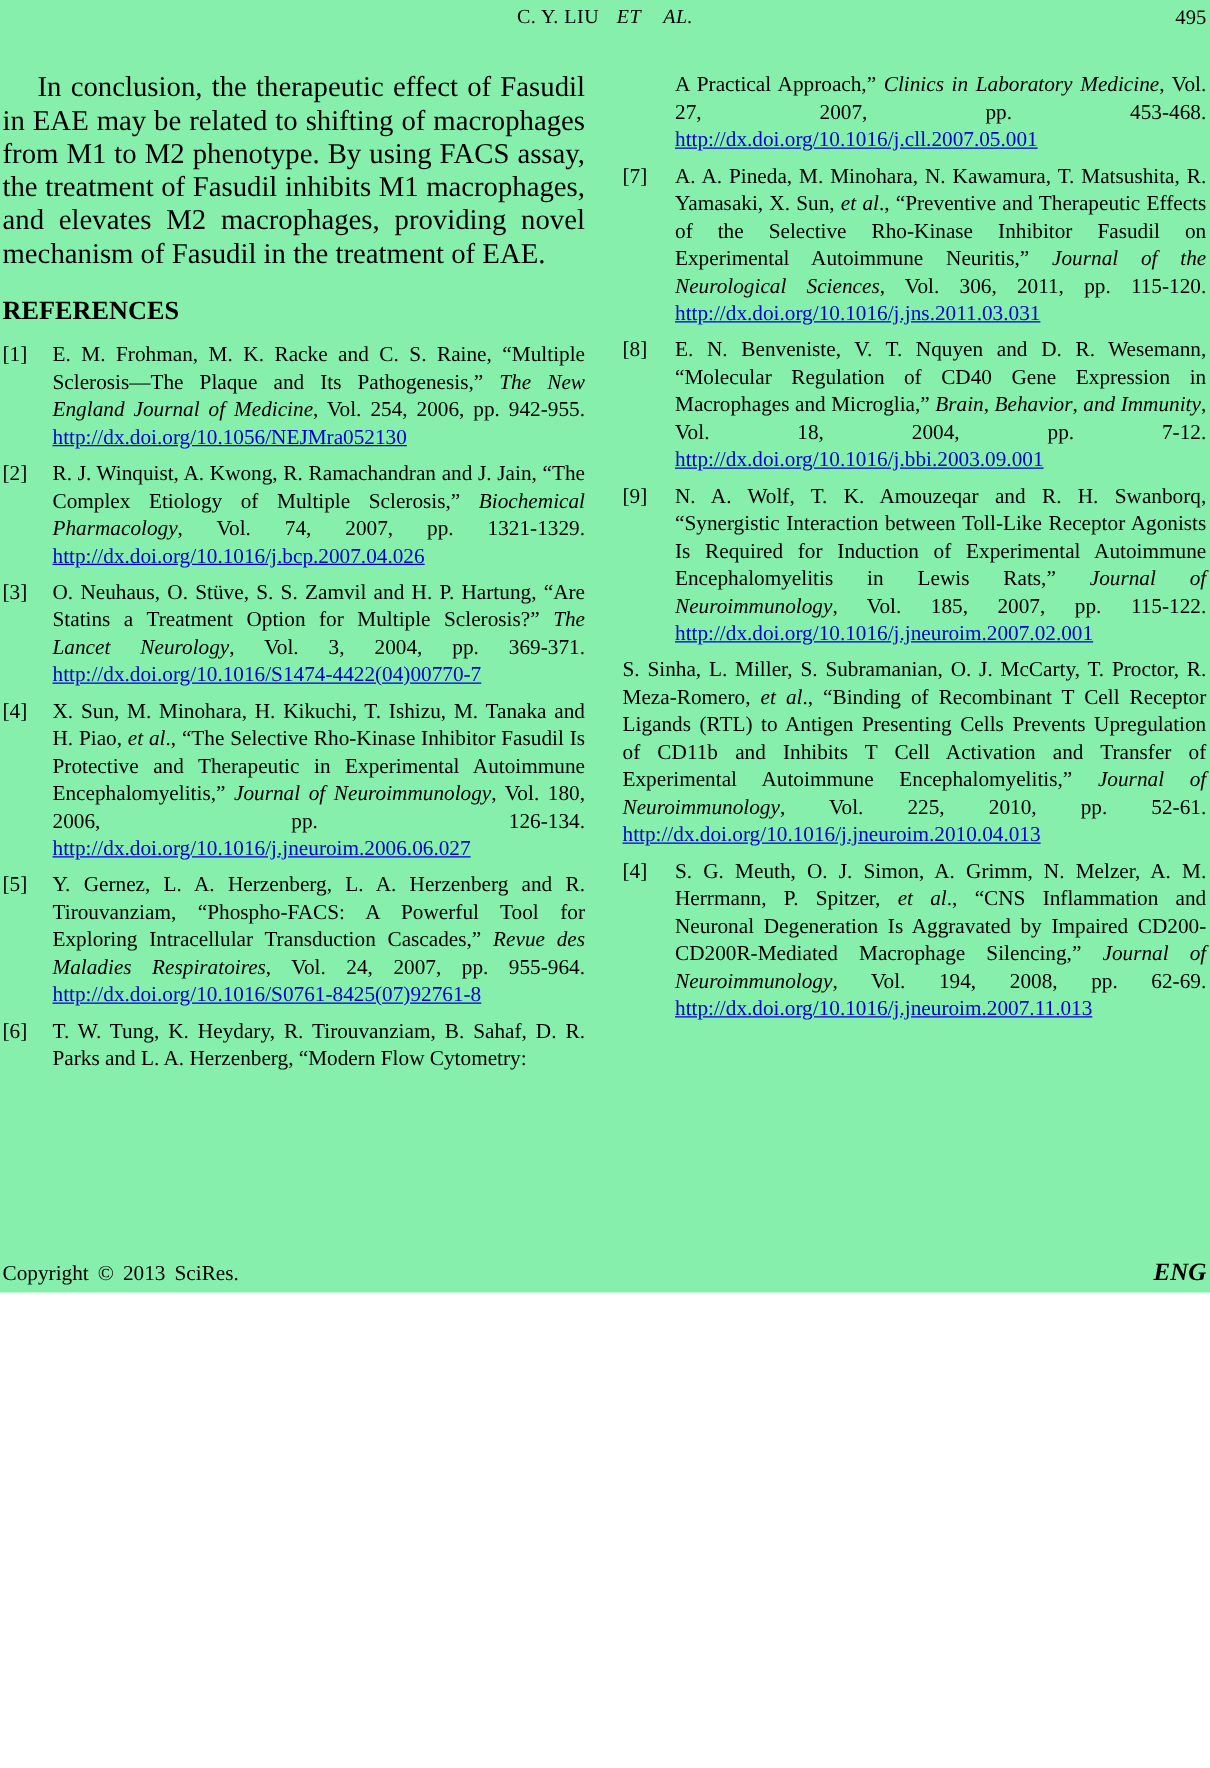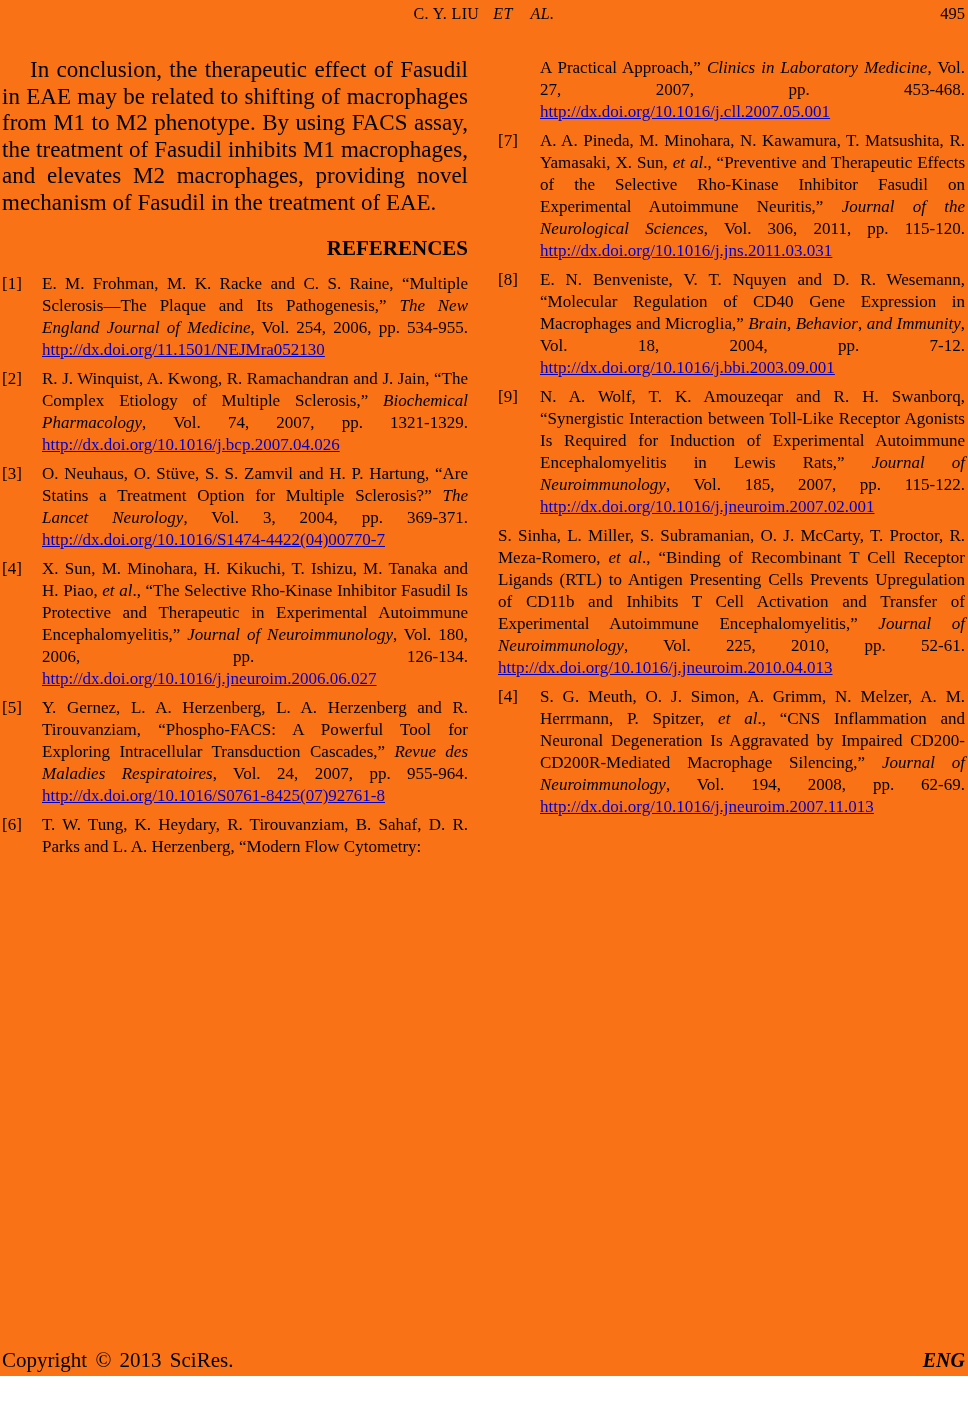--- a/index.html
+++ b/index.html
@@ -4,22 +4,22 @@
 <style>
   * { margin: 0; padding: 0; box-sizing: border-box; }
   html, body { background: #ffffff; }
   body {
     width: 968px; height: 1414px;
     font-family: "Liberation Serif", serif;
     color: #000000;
   }
   .page {
     position: relative;
-    width: 968px; height: 1376px;
-    background: #f97316;
+    width: 968px; height: 1034px;
+    background: #86efac;
     overflow: hidden;
   }
   .running-head {
     position: absolute; top: 3px; left: 0; right: 0;
     text-align: center;
     font-size: 16px; line-height: 22px;
     letter-spacing: 0.4px;
   }
   .et-al {
     font-style: italic;
@@ -38,21 +38,21 @@
   .col-spacer { width: 30px; flex: 0 0 30px; }
   .col-right { flex: 1; }
   .conclusion {
     font-size: 23px; line-height: 26.5px;
     text-align: justify;
     text-indent: 28px;
   }
   .refs-heading {
     font-size: 21px; line-height: 26px;
     font-weight: bold;
-    text-align: right;
+    text-align: left;
     margin-top: 19px;
     margin-bottom: 12px;
     font-family: Liberation Serif, serif;
   }
   .ref-list { width: 100%; }
   .ref-item {
     display: flex;
     font-size: 17px; line-height: 22px;
     margin-bottom: 7px;
   }
@@ -60,21 +60,21 @@
   .col-right .ref-num { flex: 0 0 42px; width: 42px; }
   .ref-body { flex: 1; text-align: justify; }
   .ref-body em { font-style: italic; }
   a.doi {
     color: #0000CC;
     text-decoration: underline;
     cursor: pointer;
   }
   .footer-copyright {
     position: absolute; left: 2px; bottom: 5px;
-    font-size: 21px; line-height: 21px;
+    font-size: 17px; line-height: 21px;
     word-spacing: 3px;
   }
   .footer-journal {
     position: absolute; right: 3px; bottom: 5px;
     font-size: 20px; line-height: 21px;
     font-weight: bold; font-style: italic;
   }
 </style>
 </head>
 <body>
@@ -87,21 +87,21 @@
   <div class="page-number">495</div>
 
   <div class="main">
 
     <div class="col-left">
       <p class="conclusion">In conclusion, the therapeutic effect of Fasudil in EAE may be related to shifting of macrophages from M1 to M2 phenotype. By using FACS assay, the treatment of Fasudil inhibits M1 macrophages, and elevates M2 macrophages, providing novel mechanism of Fasudil in the treatment of EAE.</p>
       <h2 class="refs-heading">REFERENCES</h2>
       <div class="ref-list">
           <div class="ref-item">
             <span class="ref-num">[1]</span>
-            <div class="ref-body"><span>E. M. Frohman, M. K. Racke and C. S. Raine, “Multiple Sclerosis—The Plaque and Its Pathogenesis,” </span><em>The New England Journal of Medicine</em><span>, Vol. 254, 2006, pp. 534-955. </span><a class="doi" href="#" style="color: rgb(0, 0, 204);">http://dx.doi.org/11.1501/NEJMra052130</a></div>
+            <div class="ref-body"><span>E. M. Frohman, M. K. Racke and C. S. Raine, “Multiple Sclerosis—The Plaque and Its Pathogenesis,” </span><em>The New England Journal of Medicine</em><span>, Vol. 254, 2006, pp. 942-955. </span><a class="doi" href="#" style="color: rgb(0, 0, 204);">http://dx.doi.org/10.1056/NEJMra052130</a></div>
           </div>
           <div class="ref-item">
             <span class="ref-num">[2]</span>
             <div class="ref-body"><span>R. J. Winquist, A. Kwong, R. Ramachandran and J. Jain, “The Complex Etiology of Multiple Sclerosis,” </span><em>Biochemical Pharmacology</em><span>, Vol. 74, 2007, pp. 1321-1329. </span><a class="doi" href="#" style="color: rgb(0, 0, 204);">http://dx.doi.org/10.1016/j.bcp.2007.04.026</a></div>
           </div>
           <div class="ref-item">
             <span class="ref-num">[3]</span>
             <div class="ref-body"><span>O. Neuhaus, O. Stüve, S. S. Zamvil and H. P. Hartung, “Are Statins a Treatment Option for Multiple Sclerosis?” </span><em>The Lancet Neurology</em><span>, Vol. 3, 2004, pp. 369-371. </span><a class="doi" href="#" style="color: rgb(0, 0, 204);">http://dx.doi.org/10.1016/S1474-4422(04)00770-7</a></div>
           </div>
           <div class="ref-item">

